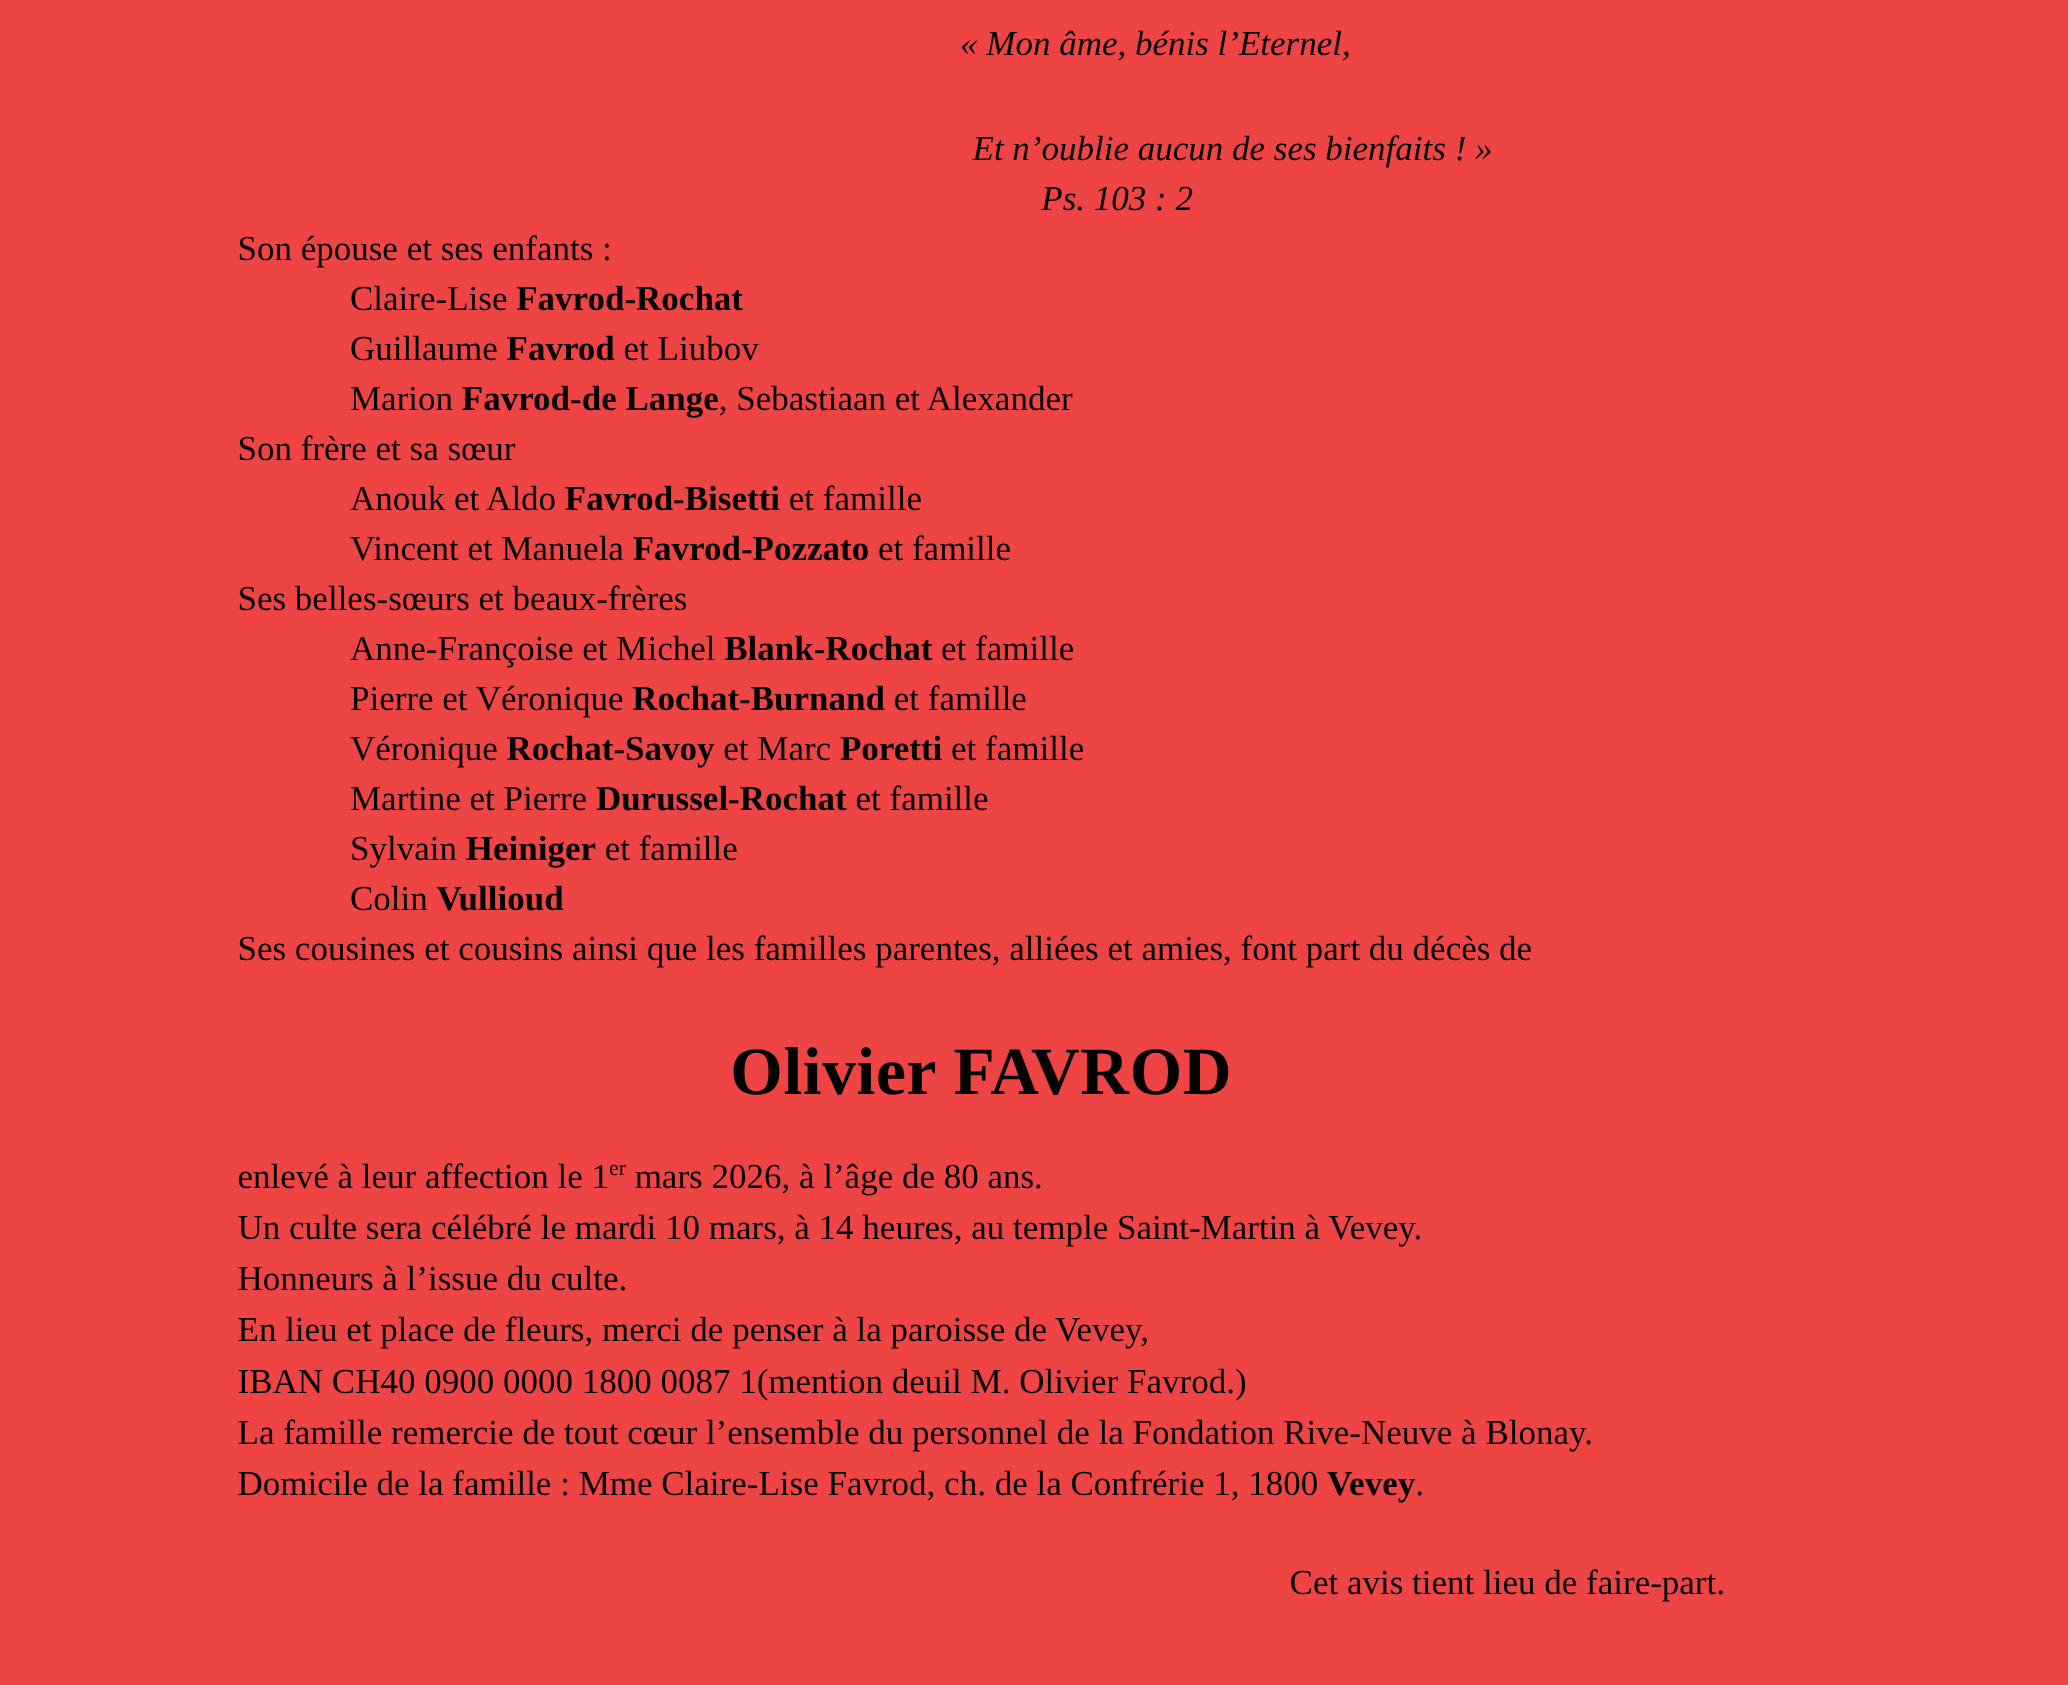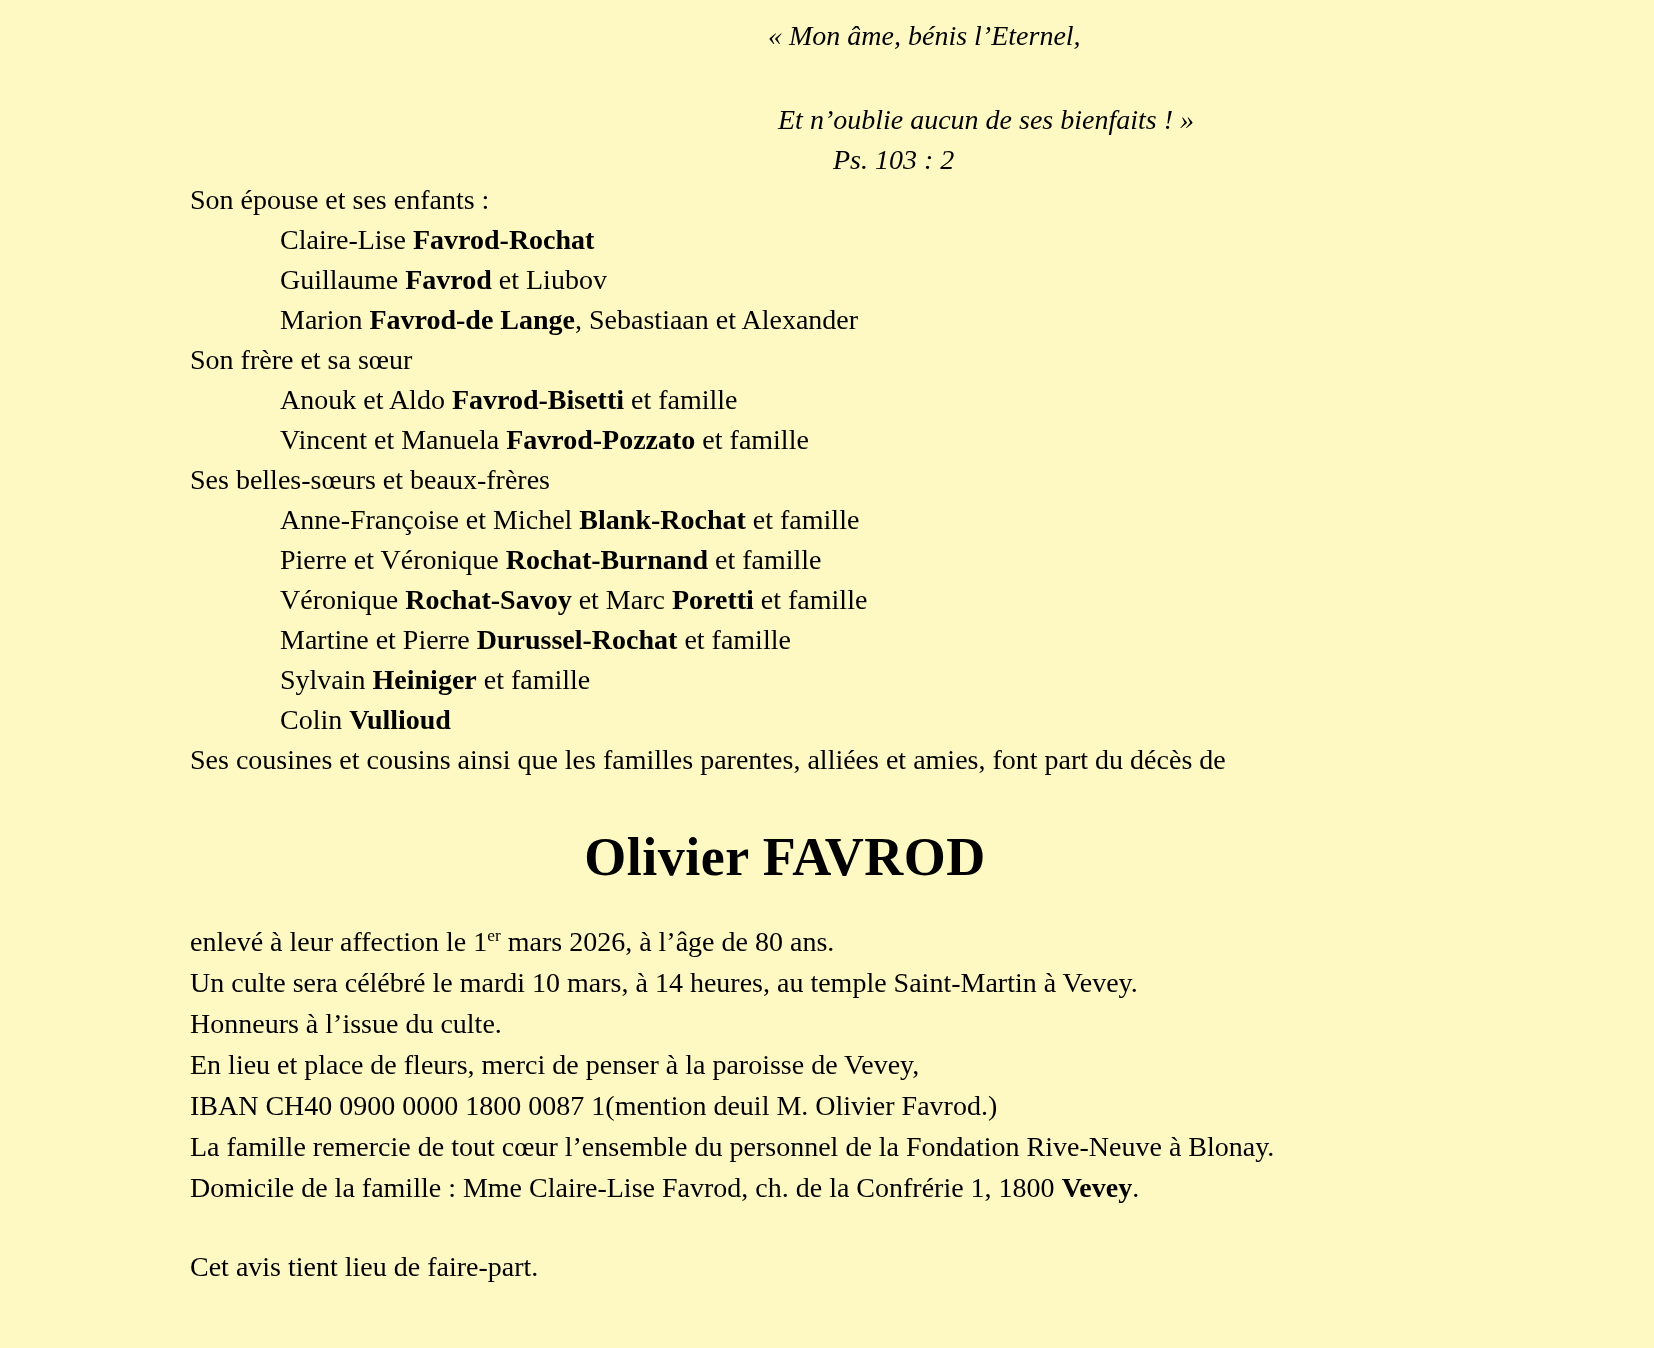--- a/index.html
+++ b/index.html
@@ -1,21 +1,21 @@
 <!DOCTYPE html>
 <html lang="fr"><head>
 <meta charset="utf-8">
 <style>
   * { margin: 0; padding: 0; box-sizing: border-box; }
   html, body { background: #ffffff; }
   .page {
     position: relative;
     width: 1654px;
     height: 1348px;
-    background: #fef9c3;
+    background: #ef4444;
     color: #000000;
     font-family: "Liberation Serif", "DejaVu Serif", serif;
     font-size: 28px;
     line-height: 40px;
     overflow: hidden;
   }
   .column {
     padding-top: 16px;
     padding-left: 190px;
     width: 1380px; 
@@ -43,21 +43,21 @@
   
   .details {
     margin-top: 40px;
     line-height: 41px;
   }
   .details .line { white-space: nowrap; }
   
   .footer-note {
     width: 1190px;
     margin-top: 39px;
-    text-align: left;
+    text-align: right;
   }
 </style>
 </head>
 <body>
 
 <div class="page">
   <div class="column">
 
     <div class="epigraph">
       <div class="ep1">« Mon âme, bénis l’Eternel,</div>

